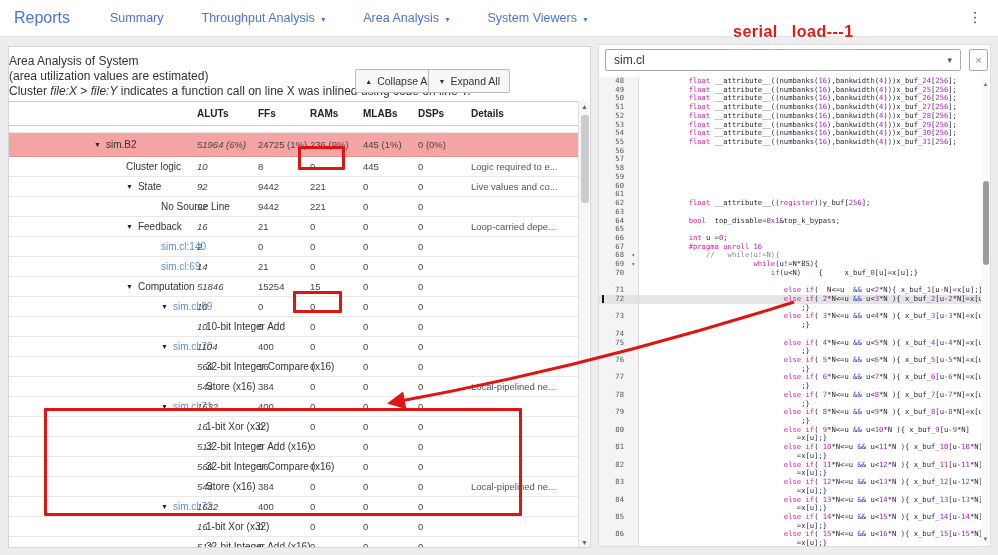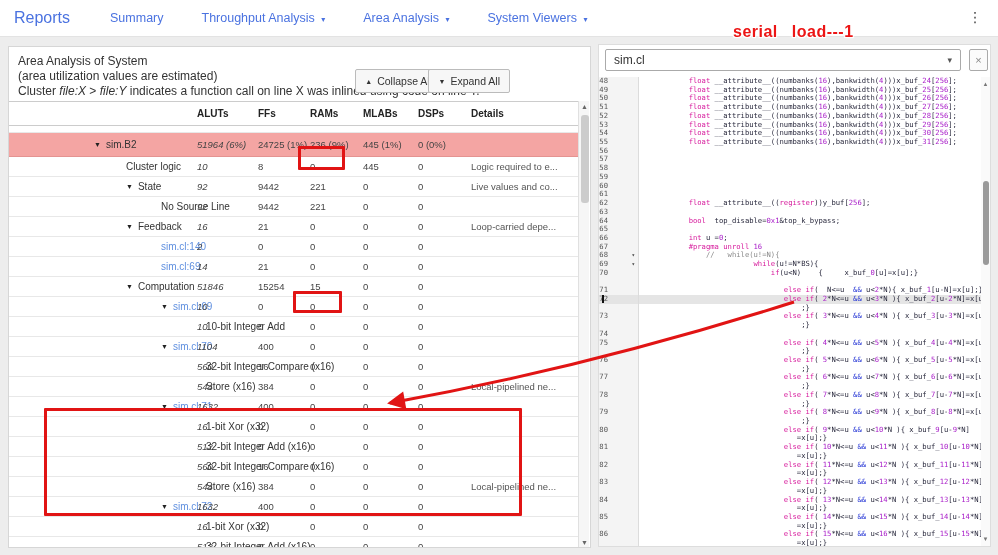--- a/index.html
+++ b/index.html
@@ -10,21 +10,21 @@
   .topnav { position:absolute; left:0; top:0; width:998px; height:37px; background:#fff;
             border-bottom:1px solid #e3e3e3; display:flex; align-items:center; }
   .brand { font-size:16px; color:#4a72e0; margin-left:14px; margin-right:40px; }
   .navitem { font-size:12.5px; color:#4a72e0; margin-right:38px; cursor:pointer; white-space:nowrap; }
   .navitem .dd { font-size:8px; color:#4a72e0; margin-left:3px; }
   .kebab { position:absolute; right:16px; top:9px; font-size:14px; color:#444; letter-spacing:0; }
 
   
   .lpanel { position:absolute; left:8px; top:46px; width:583px; height:502px; background:#fff;
             border:1px solid #d6d6d6; overflow:hidden; }
-  .ltitle { position:absolute; left:9px; top:7px; font-size:12px; color:#333; line-height:15px; }
+  .ltitle { position:absolute; left:0; top:7px; font-size:12px; color:#333; line-height:15px; }
   .ltitle i { font-style:italic; }
   .lbtn { position:absolute; top:22px; height:24px; background:#f7f7f7; border:1px solid #bbb;
           border-radius:2px; font-size:10.5px; color:#333; display:flex; align-items:center;
           padding:0 9px; cursor:pointer; }
   .lbtn .bic { font-size:7px; margin-right:5px; color:#333; }
   .btn-collapse { right:148px; }
   .btn-expand  { right:80px; }
 
   .thead { position:absolute; left:0; top:54px; width:570px; height:25px; border-top:1px solid #ccc;
            border-bottom:1px solid #ccc; background:#fff; }
@@ -62,21 +62,21 @@
   .fileselect .dd { position:absolute; right:8px; font-size:9px; color:#555; }
   .closebtn { position:absolute; left:370px; top:4px; width:19px; height:22px; border:1px solid #aaa;
               border-radius:2px; background:#fbfbfb; font-size:11px; color:#888; text-align:center;
               line-height:20px; cursor:pointer; }
 
   .codewrap { position:absolute; left:0; top:32px; width:384px; height:469px; overflow:hidden;
               font-family:"DejaVu Sans Mono", monospace; font-size:7.2px; }
   .crow { position:relative; height:8.72px; line-height:8.72px; white-space:pre; }
   .crow.chl { background:#e5e5e5; }
   .gut { position:absolute; left:0; top:0; width:40px; height:100%; background:#f4f4f4;
-         border-right:1px solid #dcdcdc; color:#555; text-align:right; padding-right:30px; }
+         border-right:1px solid #dcdcdc; color:#555; text-align:right; padding-right:14px; }
   .crow.chl .gut { background:#e4e4e4; }
   .fold { position:absolute; right:3px; top:0; font-size:6px; color:#444; }
   .cursor { position:absolute; left:3px; top:0.5px; width:1.5px; height:7.5px; background:#111; }
   .ctext { position:absolute; left:40px; top:0; padding-left:15px; color:#28283c; }
   .tk-kw  { color:#d6189b; }
   .tk-num { color:#a81cc8; }
   .tk-op  { color:#2b3bd6; }
   .tk-com { color:#8a8a8a; }
 
   

